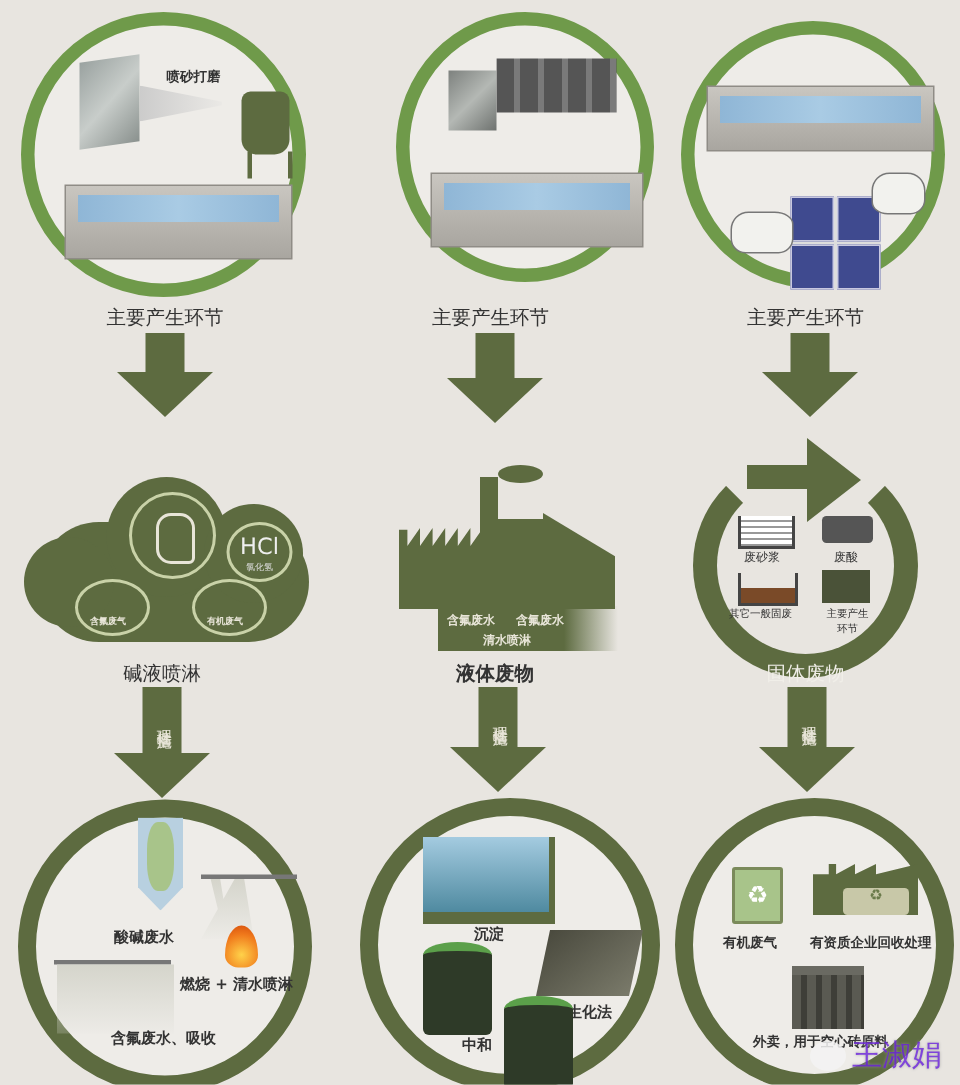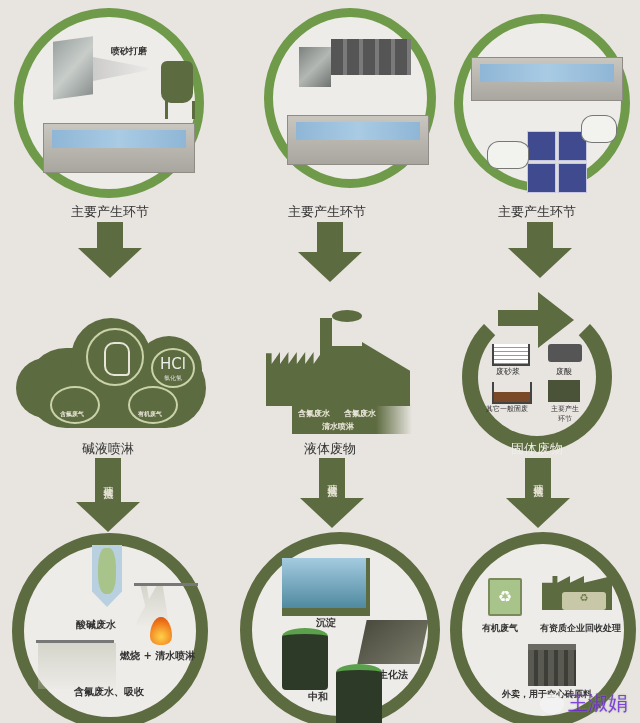--- a/index.html
+++ b/index.html
@@ -128,21 +128,21 @@
   <div class="abs darkgreen" style="left:54px;top:8px;width:12px;height:90px;"></div>
   <div class="abs darkgreen" style="left:62px;top:36px;width:34px;height:60px;"></div>
   <div class="abs darkgreen" style="left:96px;top:32px;width:48px;height:64px;clip-path:polygon(0 0,100% 45%,100% 100%,0 100%);"></div>
   <div class="abs" style="left:66px;top:0;width:30px;height:12px;background:#5d6b40;border-radius:50%;"></div>
 </div>
 <div class="abs" style="left:292px;top:404px;width:120px;height:30px;background:linear-gradient(90deg,#5d6b40 70%,rgba(93,107,64,0));">
   <span class="cap" style="left:6px;top:4px;">含氟废水</span>
   <span class="cap" style="left:52px;top:4px;">含氟废水</span>
   <span class="cap" style="left:30px;top:17px;">清水喷淋</span>
 </div>
-<div class="label" style="left:330px;top:440px;">液体废物</div>
+<div class="label" style="left:330px;top:440px;font-weight:bold;">液体废物</div>
 
 <div class="arrow" style="left:300px;top:458px;">
   <div class="shaft" style="height:40px;">处理措施</div>
   <div class="head"></div>
 </div>
 
 <div class="ring bot" style="left:240px;top:532px;width:200px;height:196px;">
   <div class="abs" style="left:30px;top:14px;width:84px;height:50px;background:linear-gradient(#a4cbe0,#4f8aa0);border-bottom:8px solid #5d6b40;border-right:4px solid #5d6b40;"></div>
   <span class="small" style="left:64px;top:72px;font-size:10px;">沉淀</span>
   <div class="abs" style="left:110px;top:76px;width:62px;height:44px;background:linear-gradient(135deg,#4a4a3e,#7a7a6a);transform:skewX(-12deg);"></div>

